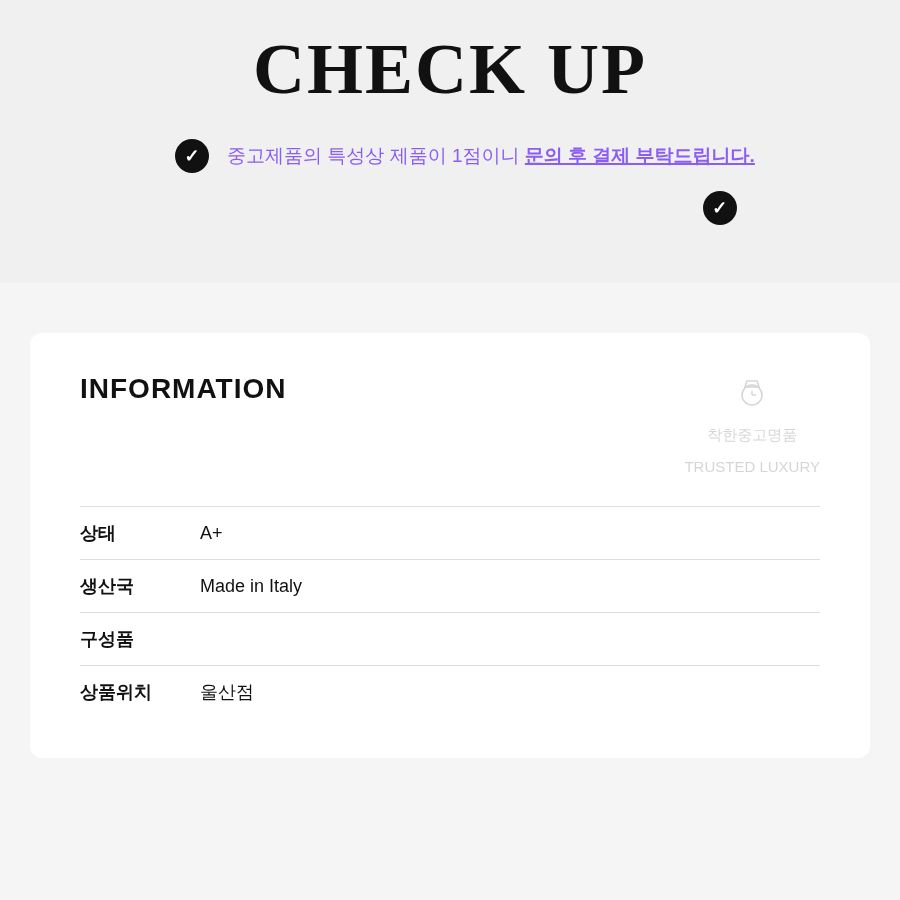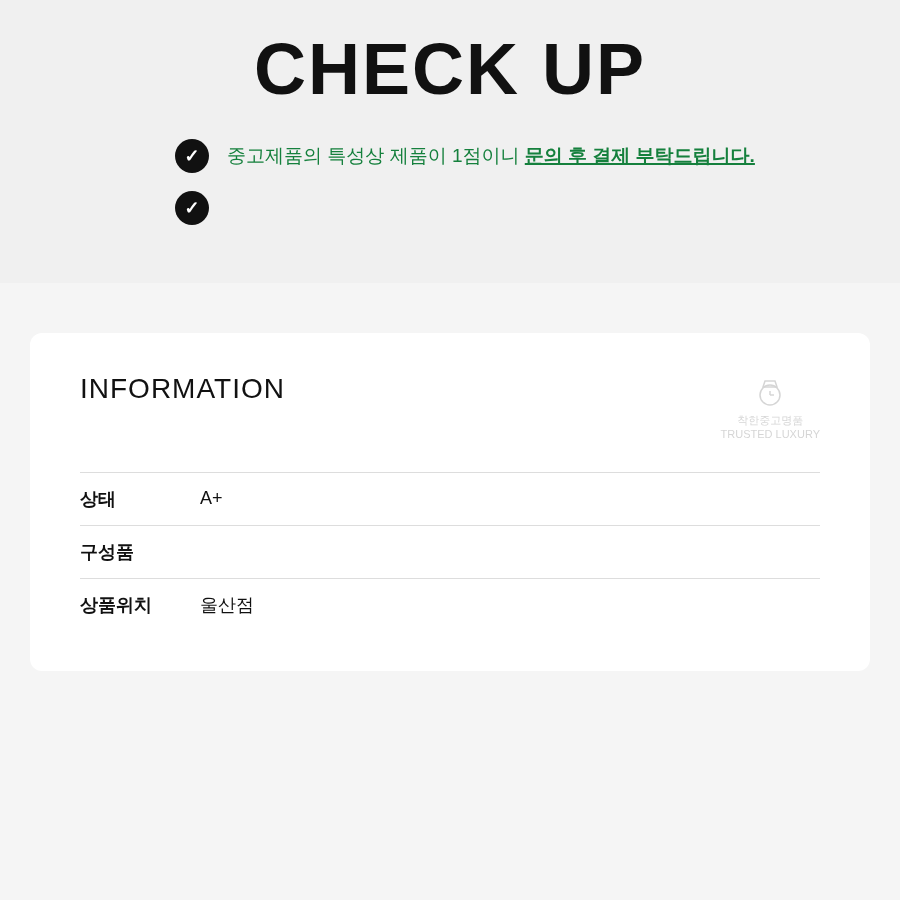--- a/index.html
+++ b/index.html
@@ -21,34 +21,36 @@
       text-align: center;
     }
 
     .main-title {
       font-size: 72px;
       font-weight: 900;
       color: #111;
       letter-spacing: 2px;
       line-height: 1.1;
       margin-bottom: 30px;
+      font-family: Liberation Serif, serif;
     }
 
     .check-items {
       text-align: left;
       display: inline-block;
       margin-left: 30px;
     }
 
     .check-item {
       display: flex;
       align-items: center;
       margin-bottom: 18px;
       font-size: 20px;
-      color: #15803d;
+      color: #8b5cf6;
+      justify-content: flex-end;
     }
 
     .check-icon {
       width: 34px;
       height: 34px;
       background-color: #111;
       border-radius: 50%;
       display: inline-flex;
       align-items: center;
       justify-content: center;
@@ -88,41 +90,41 @@
 
     .info-header {
       display: flex;
       justify-content: space-between;
       align-items: flex-start;
       margin-bottom: 30px;
     }
 
     .info-title {
       font-size: 28px;
-      font-weight: 400;
+      font-weight: 700;
       color: #111;
       letter-spacing: 1px;
     }
 
     .watermark {
       display: flex;
       flex-direction: column;
       align-items: center;
       opacity: 0.35;
     }
 
     .watermark-icon {
       width: 40px;
       height: 40px;
     }
 
     .watermark-text {
-      font-size: 11px;
+      font-size: 15px;
       color: #888;
-      margin-top: 0;
+      margin-top: 12px;
       text-align: left;
       line-height: 1.3;
     }
 
     .info-row {
       border-top: 1px solid #ddd;
       display: flex;
       align-items: center;
       padding: 14px 0;
     }
@@ -182,20 +184,24 @@
       </div>
     </div>
 
     <div class="info-rows-container">
 
     <div class="info-row">
           <span class="info-label">상태</span>
           <span class="info-value">A+</span>
         </div>
         <div class="info-row">
+          <span class="info-label">생산국</span>
+          <span class="info-value">Made in Italy</span>
+        </div>
+        <div class="info-row">
           <span class="info-label">구성품</span>
         </div>
         <div class="info-row">
           <span class="info-label">상품위치</span>
           <span class="info-value">울산점</span>
         </div>
       </div>
 
   </div>
 </div>

